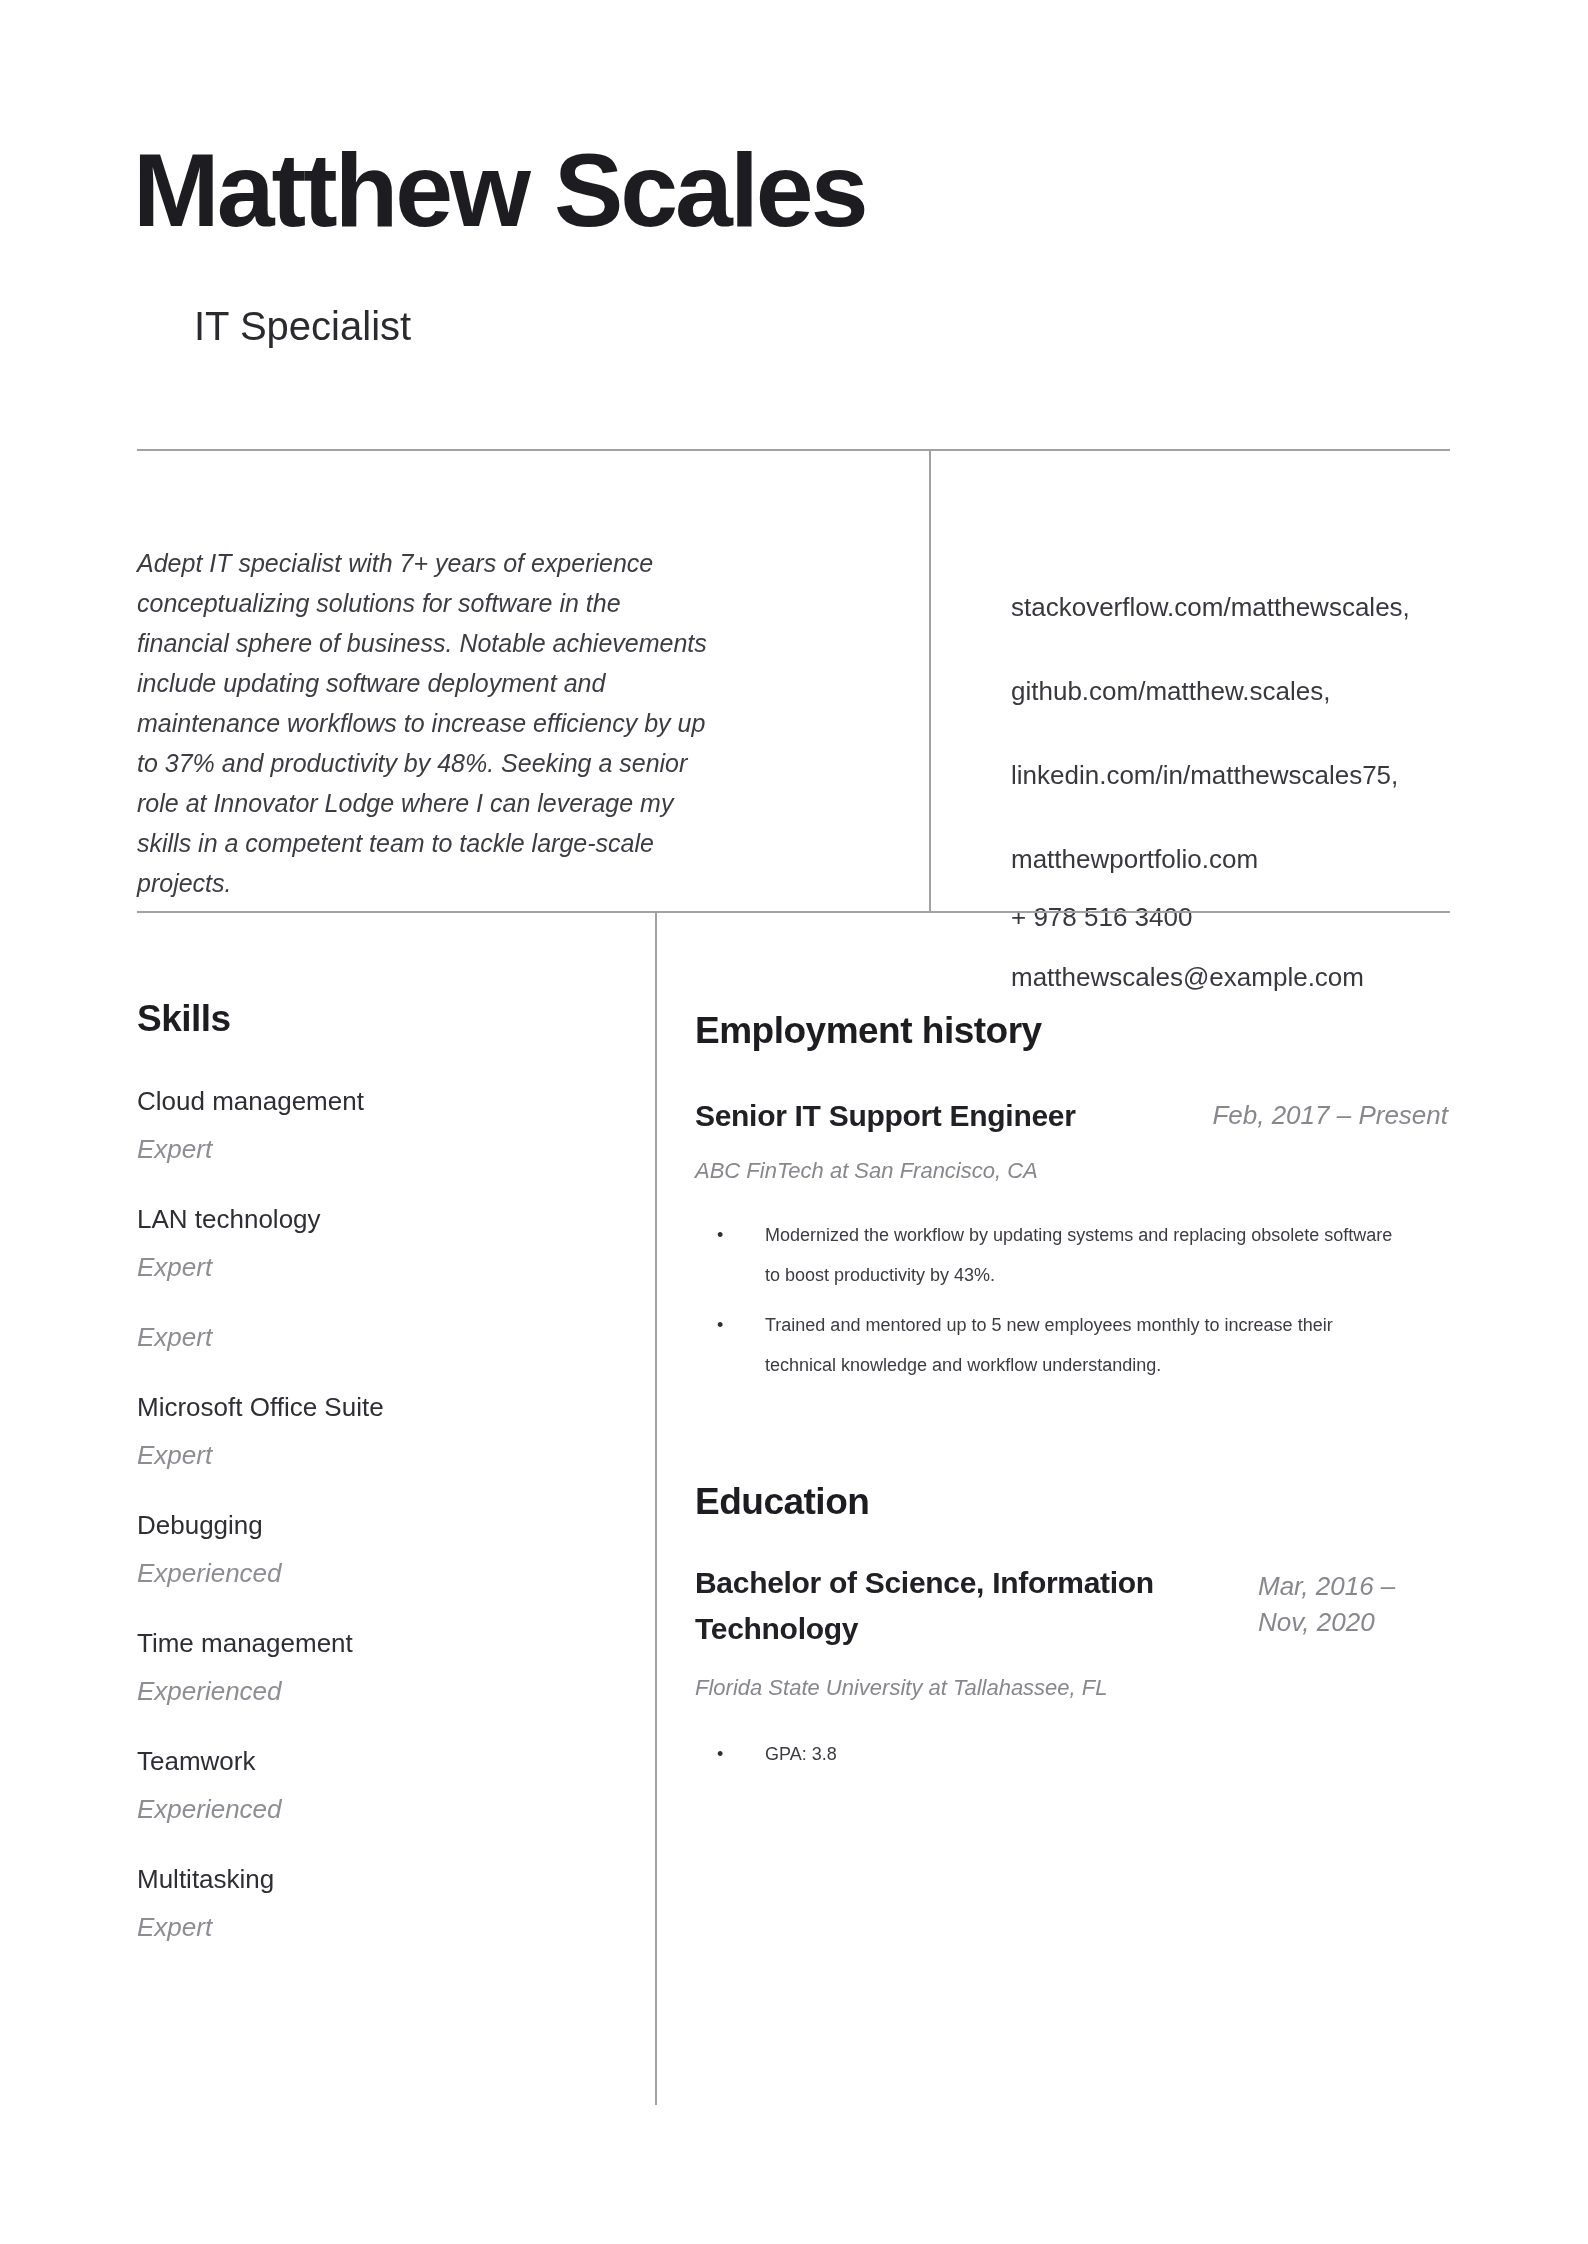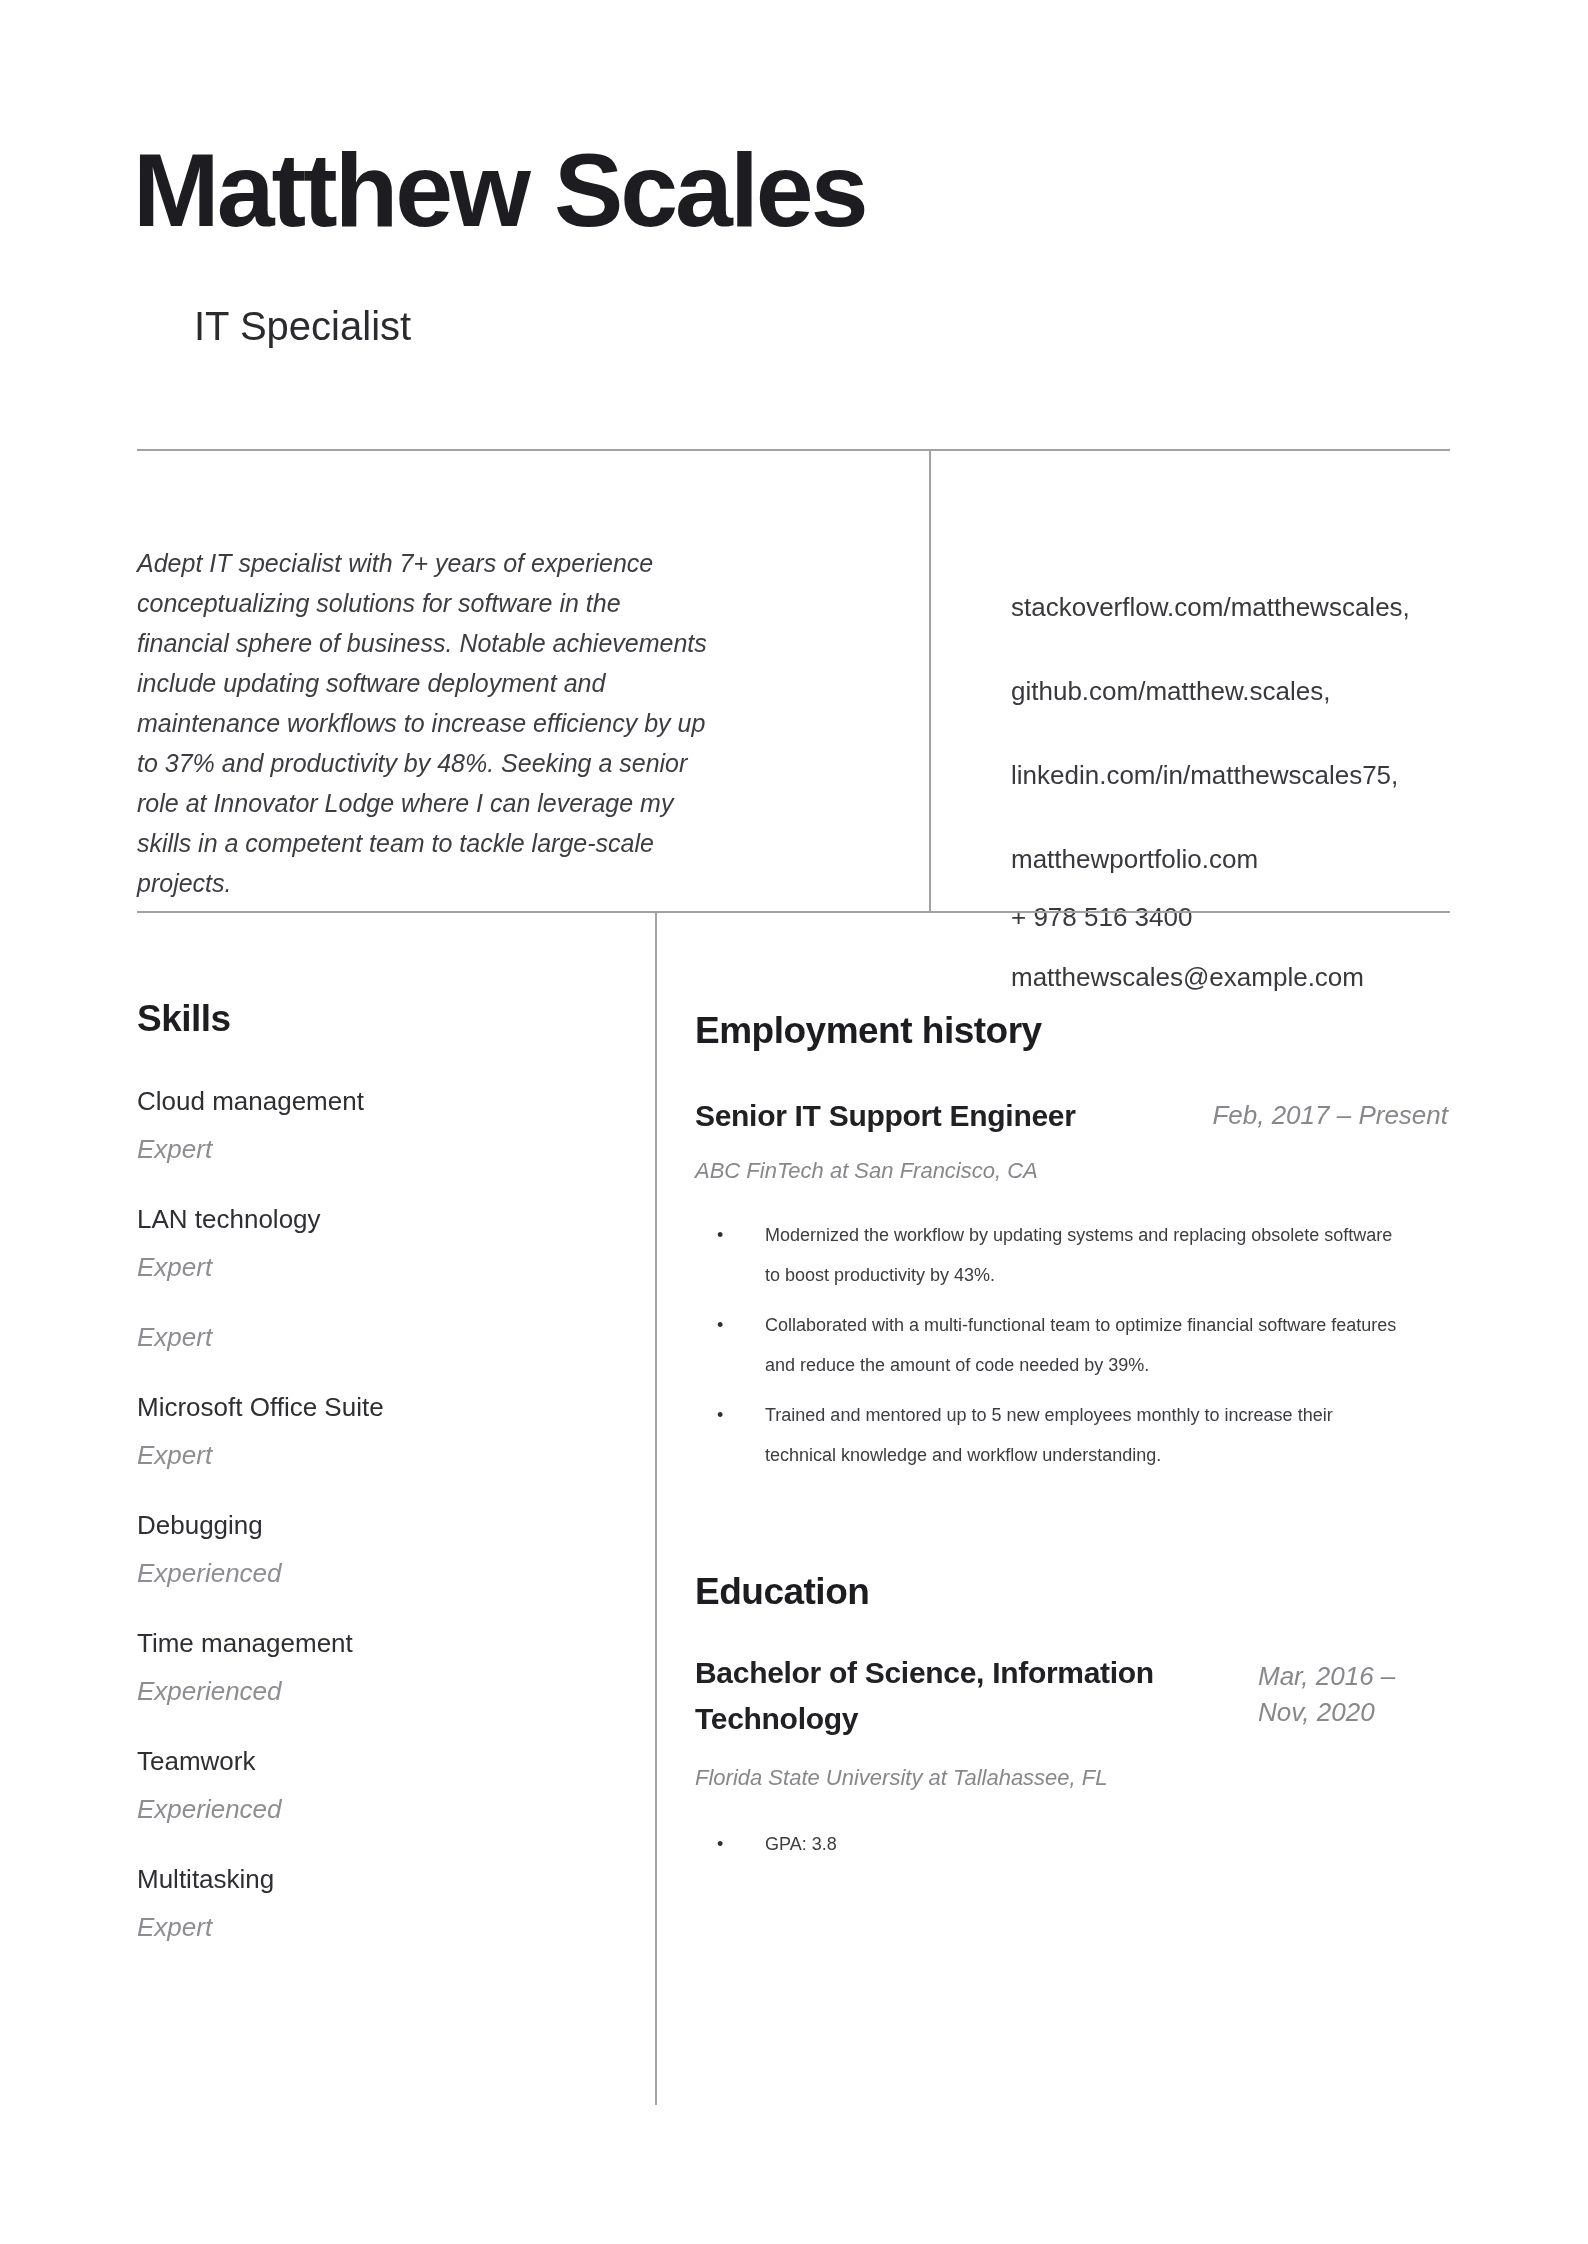--- a/index.html
+++ b/index.html
@@ -262,21 +262,20 @@
         <div class="section-heading">Employment history</div>
 
         <div class="entry">
           <div class="entry-head">
             <div class="entry-title">Senior IT Support Engineer</div>
             <div class="entry-dates job-dates">Feb, 2017 – Present</div>
           </div>
           <div class="entry-company">ABC FinTech at San Francisco, CA</div>
           <ul class="bullet-list">
             <li class="bullet-item">Modernized the workflow by updating systems and replacing obsolete software to boost productivity by 43%.</li>
-            <li class="bullet-item">Collaborated with a multi-functional team to optimize financial software features and reduce the amount of code needed by 39%.</li>
             <li class="bullet-item">Trained and mentored up to 5 new employees monthly to increase their technical knowledge and workflow understanding.</li>
           </ul>
         </div>
       </div>
 
       <div class="education-block">
         <div class="section-heading">Education</div>
 
         <div class="entry edu-entry">
           <div class="entry-head">

